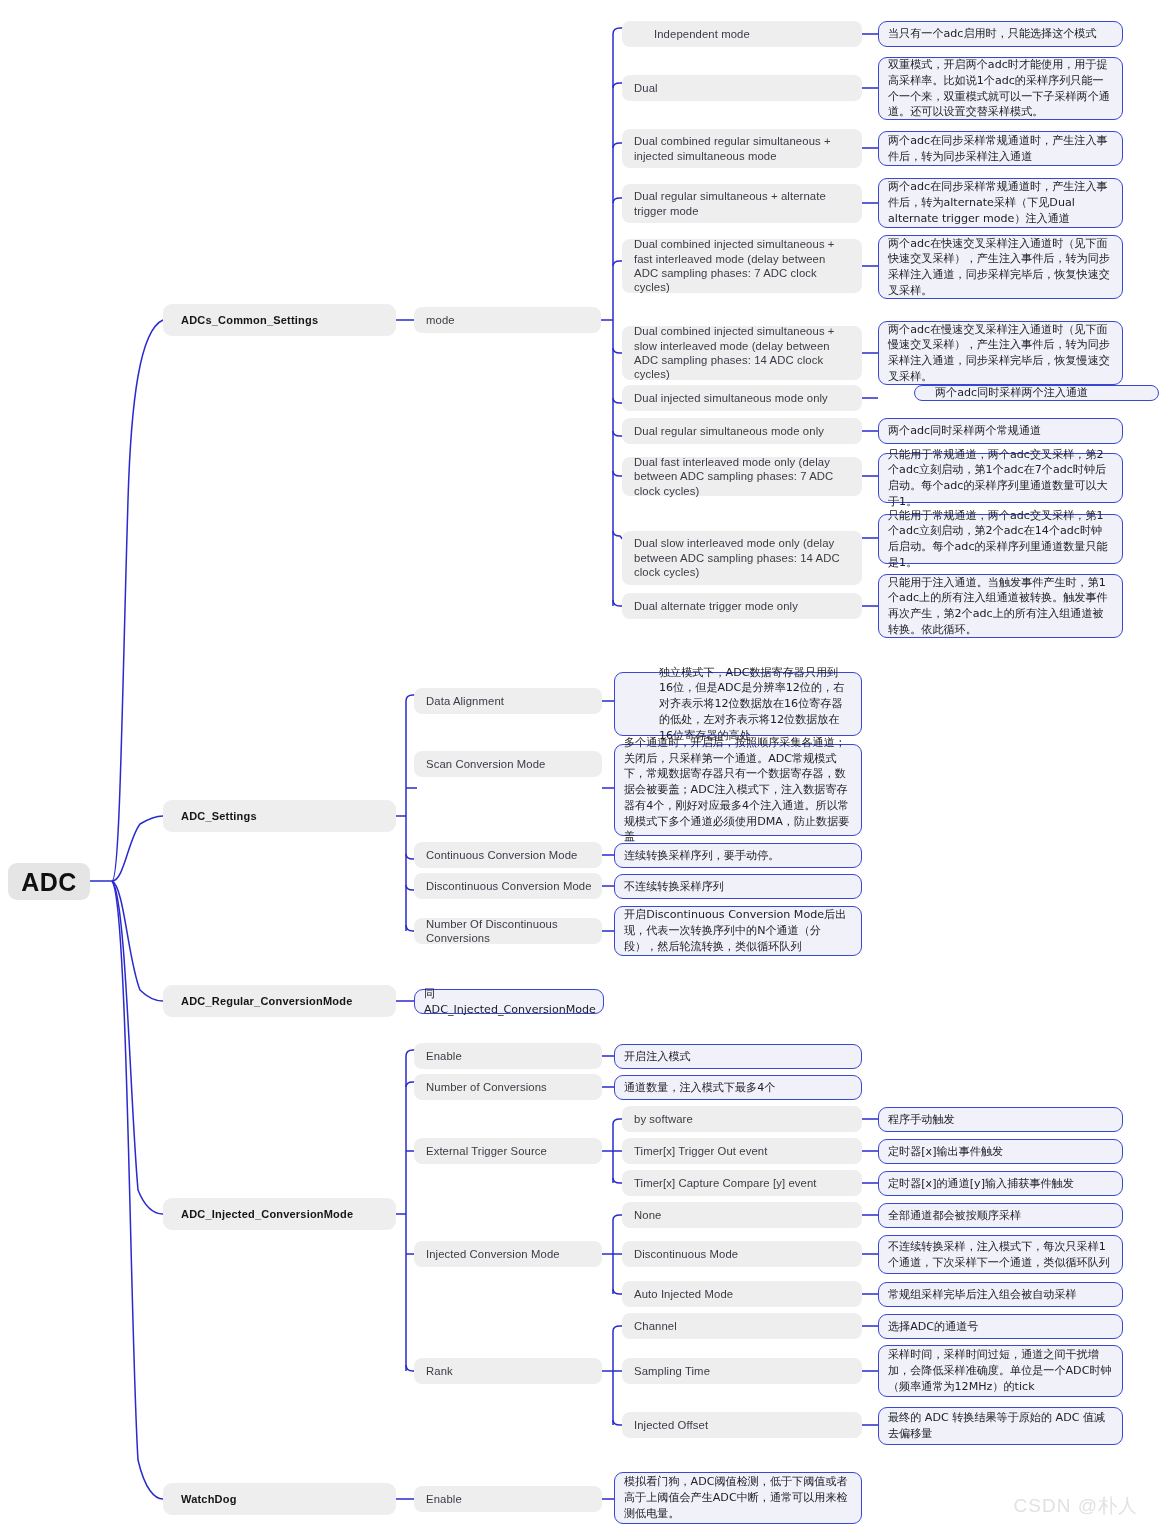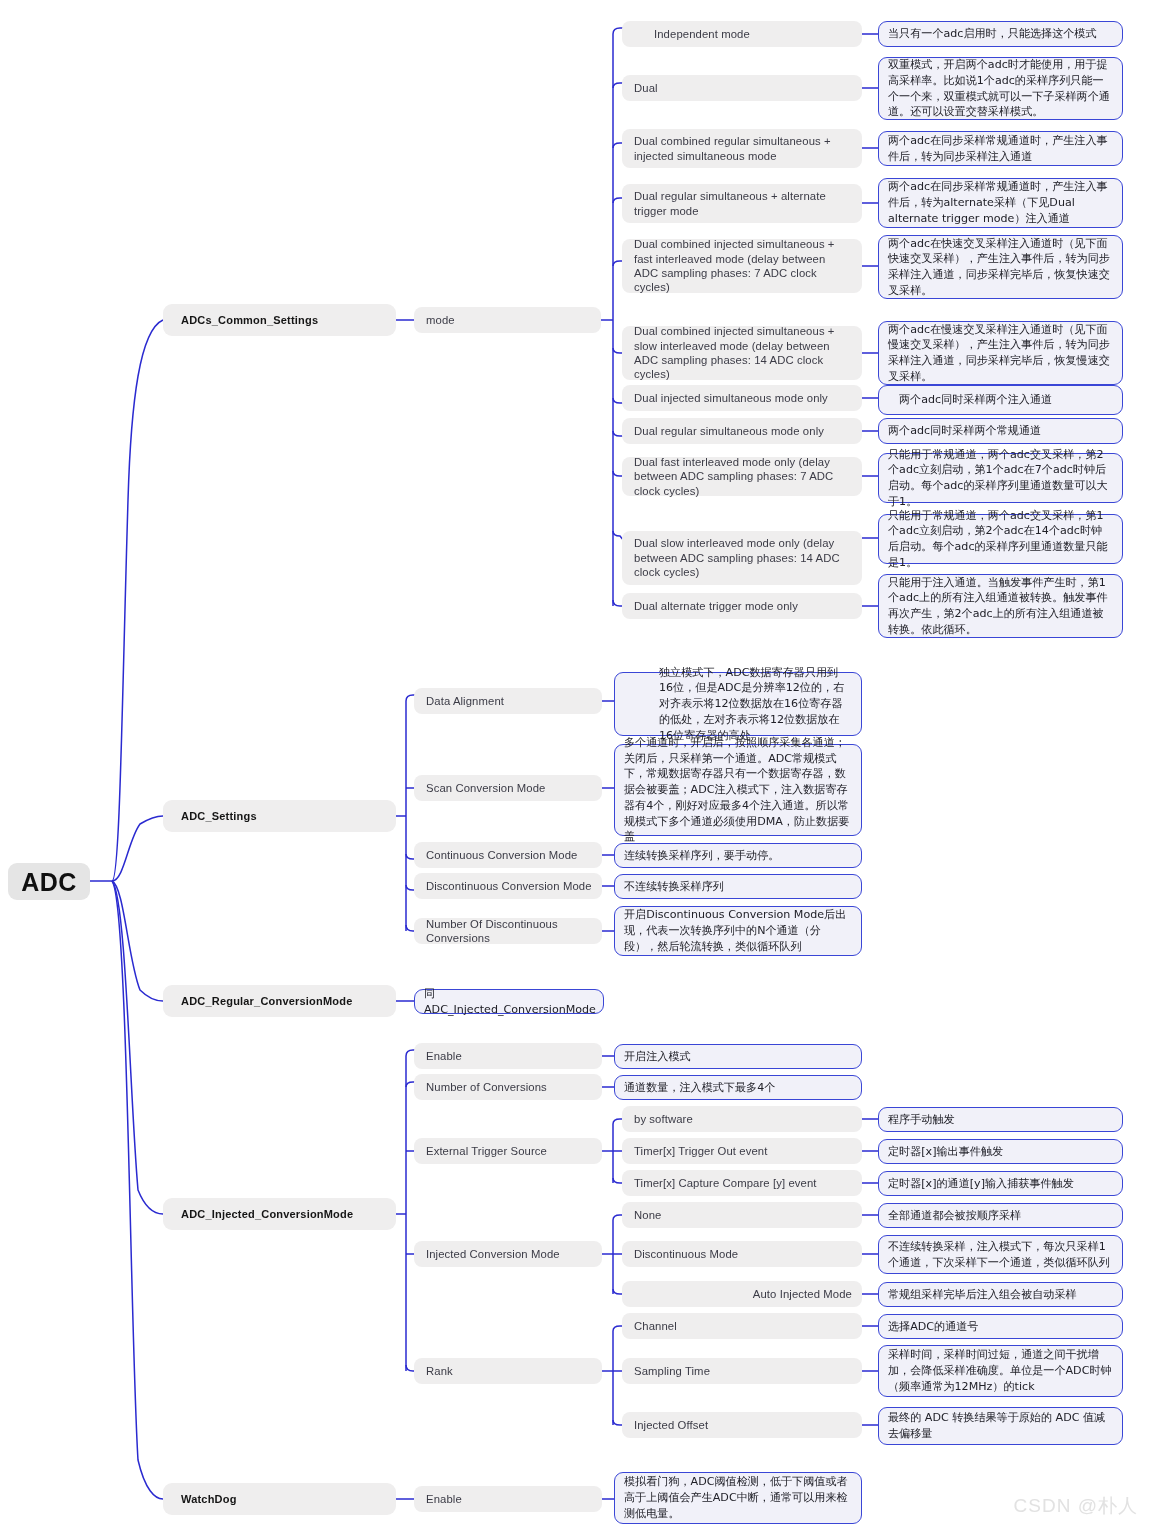--- a/index.html
+++ b/index.html
@@ -269,40 +269,40 @@
   </div>
   <div class="node note cjk" style="left:878px;top:178px;width:245px;height:50px;">
     <span>两个adc在同步采样常规通道时，产生注入事件后，转为alternate采样（下见Dual alternate trigger mode）注入通道</span>
   </div>
   <div class="node note cjk" style="left:878px;top:235px;width:245px;height:64px;">
     <span>两个adc在快速交叉采样注入通道时（见下面快速交叉采样），产生注入事件后，转为同步采样注入通道，同步采样完毕后，恢复快速交叉采样。</span>
   </div>
   <div class="node note cjk" style="left:878px;top:321px;width:245px;height:64px;">
     <span>两个adc在慢速交叉采样注入通道时（见下面慢速交叉采样），产生注入事件后，转为同步采样注入通道，同步采样完毕后，恢复慢速交叉采样。</span>
   </div>
-  <div class="node note cjk" style="left:878px;top:385px;width:245px;height:30px;padding-left:20px;">
+  <div class="node note cjk" style="left:914px;top:385px;width:245px;height:16px;padding-left:20px;">
     <span>两个adc同时采样两个注入通道</span>
   </div>
   <div class="node note cjk" style="left:878px;top:418px;width:245px;height:26px;">
     <span>两个adc同时采样两个常规通道</span>
   </div>
   <div class="node note cjk" style="left:878px;top:453px;width:245px;height:50px;">
     <span>只能用于常规通道，两个adc交叉采样，第2个adc立刻启动，第1个adc在7个adc时钟后启动。每个adc的采样序列里通道数量可以大于1。</span>
   </div>
   <div class="node note cjk" style="left:878px;top:514px;width:245px;height:50px;">
     <span>只能用于常规通道，两个adc交叉采样，第1个adc立刻启动，第2个adc在14个adc时钟后启动。每个adc的采样序列里通道数量只能是1。</span>
   </div>
   <div class="node note cjk" style="left:878px;top:574px;width:245px;height:64px;">
     <span>只能用于注入通道。当触发事件产生时，第1个adc上的所有注入组通道被转换。触发事件再次产生，第2个adc上的所有注入组通道被转换。依此循环。</span>
   </div>
 
   <div class="node lvl2" style="left:414px;top:688px;width:188px;height:26px;">
     <span>Data Alignment</span>
   </div>
-  <div class="node lvl2" style="left:414px;top:775px;width:188px;height:26px;">
+  <div class="node lvl2" style="left:414px;top:751px;width:188px;height:26px;">
     <span>Scan Conversion Mode</span>
   </div>
   <div class="node lvl2" style="left:414px;top:842px;width:188px;height:26px;">
     <span>Continuous Conversion Mode</span>
   </div>
   <div class="node lvl2" style="left:414px;top:873px;width:188px;height:26px;">
     <span>Discontinuous Conversion Mode</span>
   </div>
   <div class="node lvl2" style="left:414px;top:918px;width:188px;height:26px;">
     <span>Number Of Discontinuous Conversions</span>
@@ -370,21 +370,21 @@
   <div class="node note cjk" style="left:878px;top:1171px;width:245px;height:25px;">
     <span>定时器[x]的通道[y]输入捕获事件触发</span>
   </div>
 
   <div class="node lvl3" style="left:622px;top:1202px;width:240px;height:26px;">
     <span>None</span>
   </div>
   <div class="node lvl3" style="left:622px;top:1241px;width:240px;height:26px;">
     <span>Discontinuous Mode</span>
   </div>
-  <div class="node lvl3" style="left:622px;top:1281px;width:240px;height:26px;justify-content:flex-end;">
+  <div class="node lvl3" style="left:622px;top:1281px;width:240px;height:26px;">
     <span>Auto Injected Mode</span>
   </div>
 
   <div class="node note cjk" style="left:878px;top:1203px;width:245px;height:25px;">
     <span>全部通道都会被按顺序采样</span>
   </div>
   <div class="node note cjk" style="left:878px;top:1235px;width:245px;height:39px;">
     <span>不连续转换采样，注入模式下，每次只采样1个通道，下次采样下一个通道，类似循环队列</span>
   </div>
   <div class="node note cjk" style="left:878px;top:1282px;width:245px;height:25px;">

